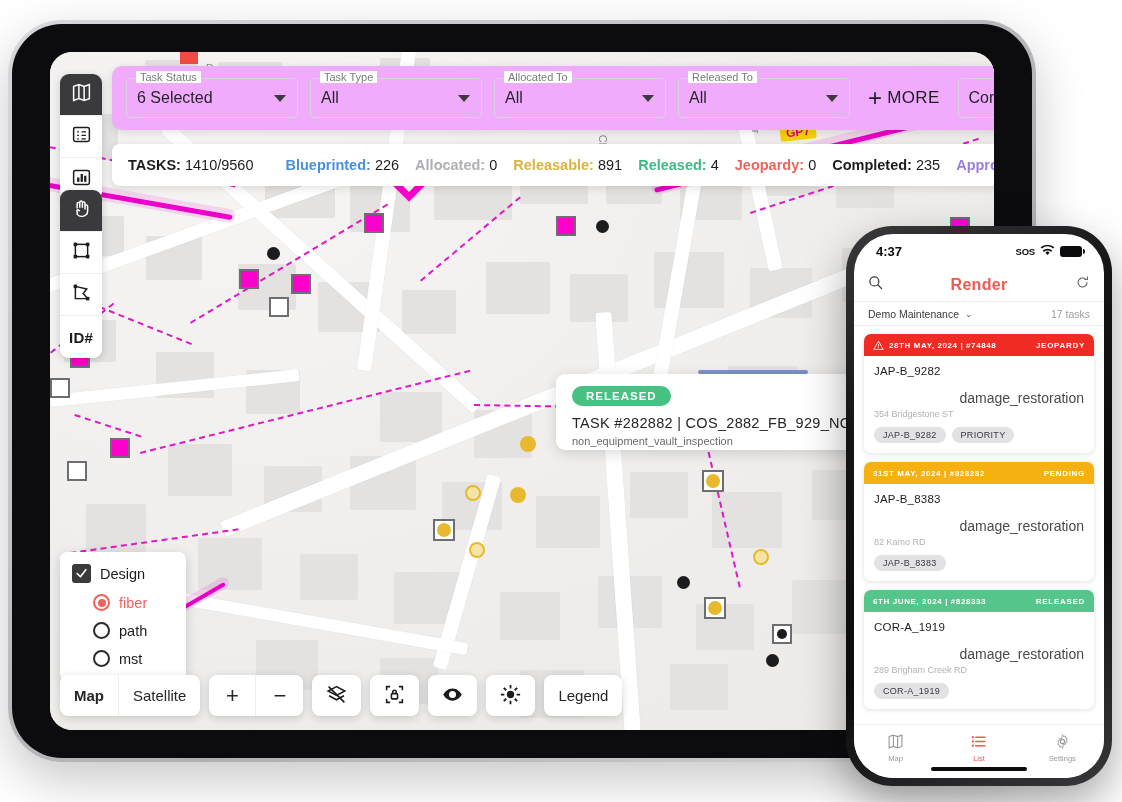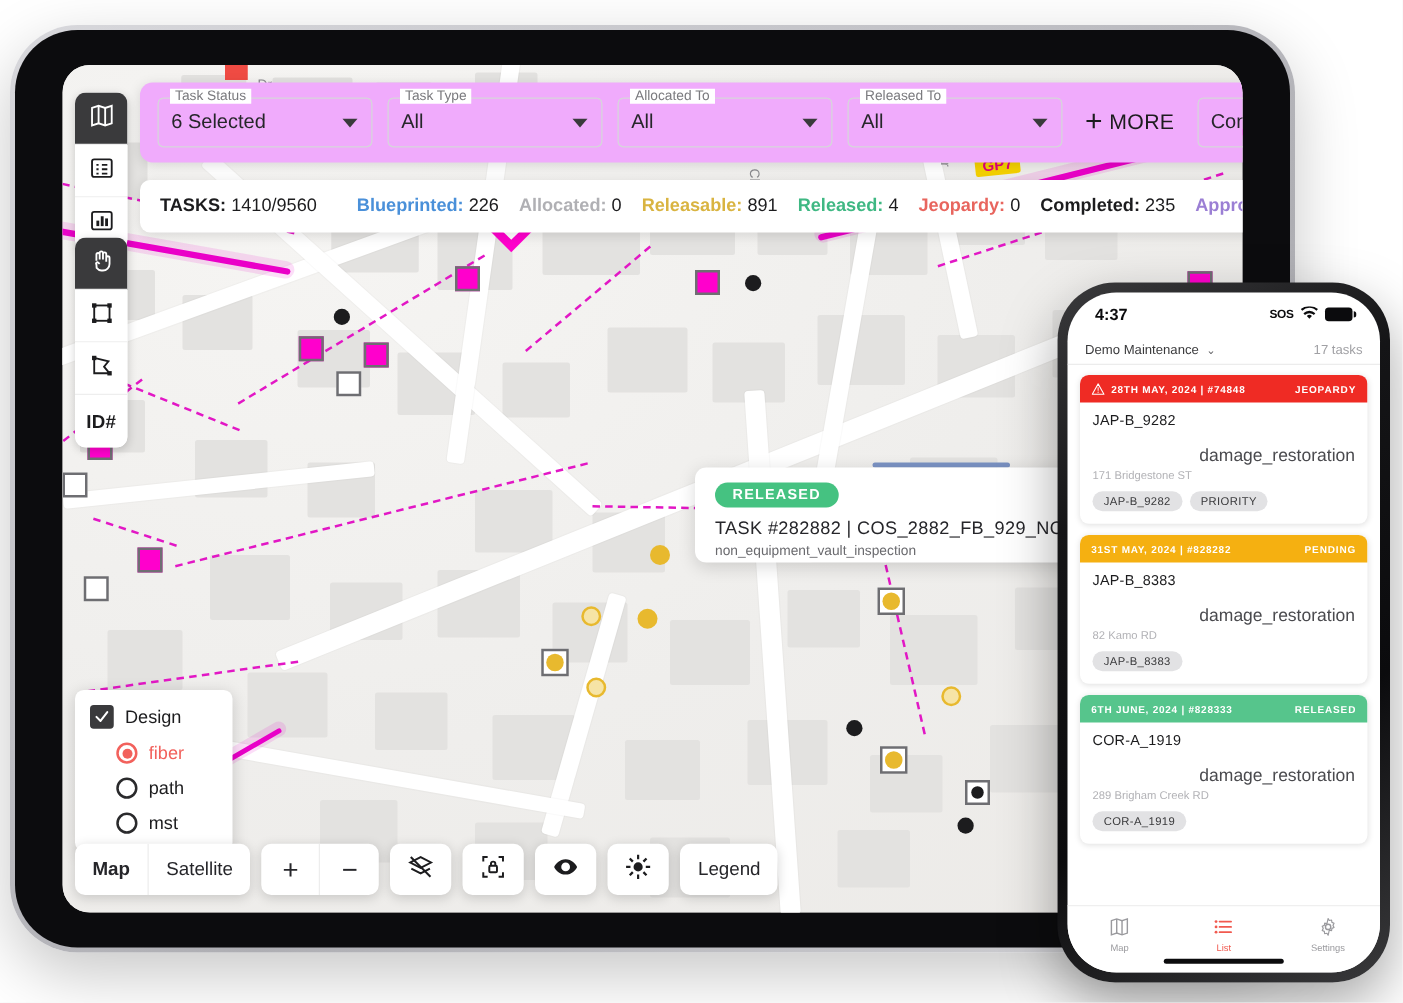--- a/index.html
+++ b/index.html
@@ -668,20 +668,35 @@
           <svg width="15" height="11" viewBox="0 0 16 12">
                 <path d="M8 11l2.2-2.6a3 3 0 00-4.4 0z" fill="#0b0b0d"></path>
                 <path d="M8 6.1c1.5 0 2.9.6 3.9 1.6l1.3-1.5A8 8 0 008 4a8 8 0 00-5.2 2.2l1.3 1.5A5.6 5.6 0 018 6.1z" fill="#0b0b0d"></path>
                 <path d="M8 1.4c2.4 0 4.6 1 6.2 2.5l1.3-1.5A10.5 10.5 0 008 0 10.5 10.5 0 00.5 2.4l1.3 1.5A8.8 8.8 0 018 1.4z" fill="#0b0b0d"></path>
               </svg>
         </span>
         <span class="batt"></span>
       </span>
     </div>
 
+    <div class="phone-appbar">
+      <span>
+        <svg width="15" height="15" viewBox="0 0 20 20">
+              <circle cx="8.5" cy="8.5" r="6" stroke="#3a3a3c" stroke-width="1.6" fill="none"></circle>
+              <path d="M13 13l5 5" stroke="#3a3a3c" stroke-width="1.6" stroke-linecap="round"></path>
+            </svg>
+      </span>
+      <span class="phone-logo">Render</span>
+      <span>
+        <svg width="15" height="15" viewBox="0 0 20 20">
+              <path d="M16 10a6 6 0 11-2.2-4.6" stroke="#6a6a6e" stroke-width="1.5" fill="none" stroke-linecap="round"></path>
+              <path d="M16.6 2.4V6h-3.6" stroke="#6a6a6e" stroke-width="1.5" fill="none" stroke-linecap="round"></path>
+            </svg>
+      </span>
+    </div>
 
     <div class="phone-projbar">
       <span>Demo Maintenance</span>
       <span class="chev-sm">⌄</span>
       <span class="pp-count">17 tasks</span>
     </div>
 
     <div class="task-list">
 
       <div class="tcard">
@@ -692,21 +707,21 @@
                   <path d="M10 7.5v4" stroke="#fff" stroke-width="1.4" stroke-linecap="round"></path>
                   <circle cx="10" cy="14" r="0.9" fill="#fff"></circle>
                 </svg>
           </span>
           <span>28TH MAY, 2024 | #74848</span>
           <span class="tc-status">JEOPARDY</span>
         </div>
         <div class="tcard-body">
           <div class="tc-code">JAP-B_9282</div>
           <div class="tc-type">damage_restoration</div>
-          <div class="tc-addr">171 Bridgestone ST</div>
+          <div class="tc-addr">354 Bridgestone ST</div>
           <div class="tc-chips">
             <span class="chip">JAP-B_9282</span>
             <span class="chip">PRIORITY</span>
           </div>
         </div>
       </div>
 
       <div class="tcard">
         <div class="tcard-head" style="background:#f5b011;">
           <span>31ST MAY, 2024 | #828282</span>

